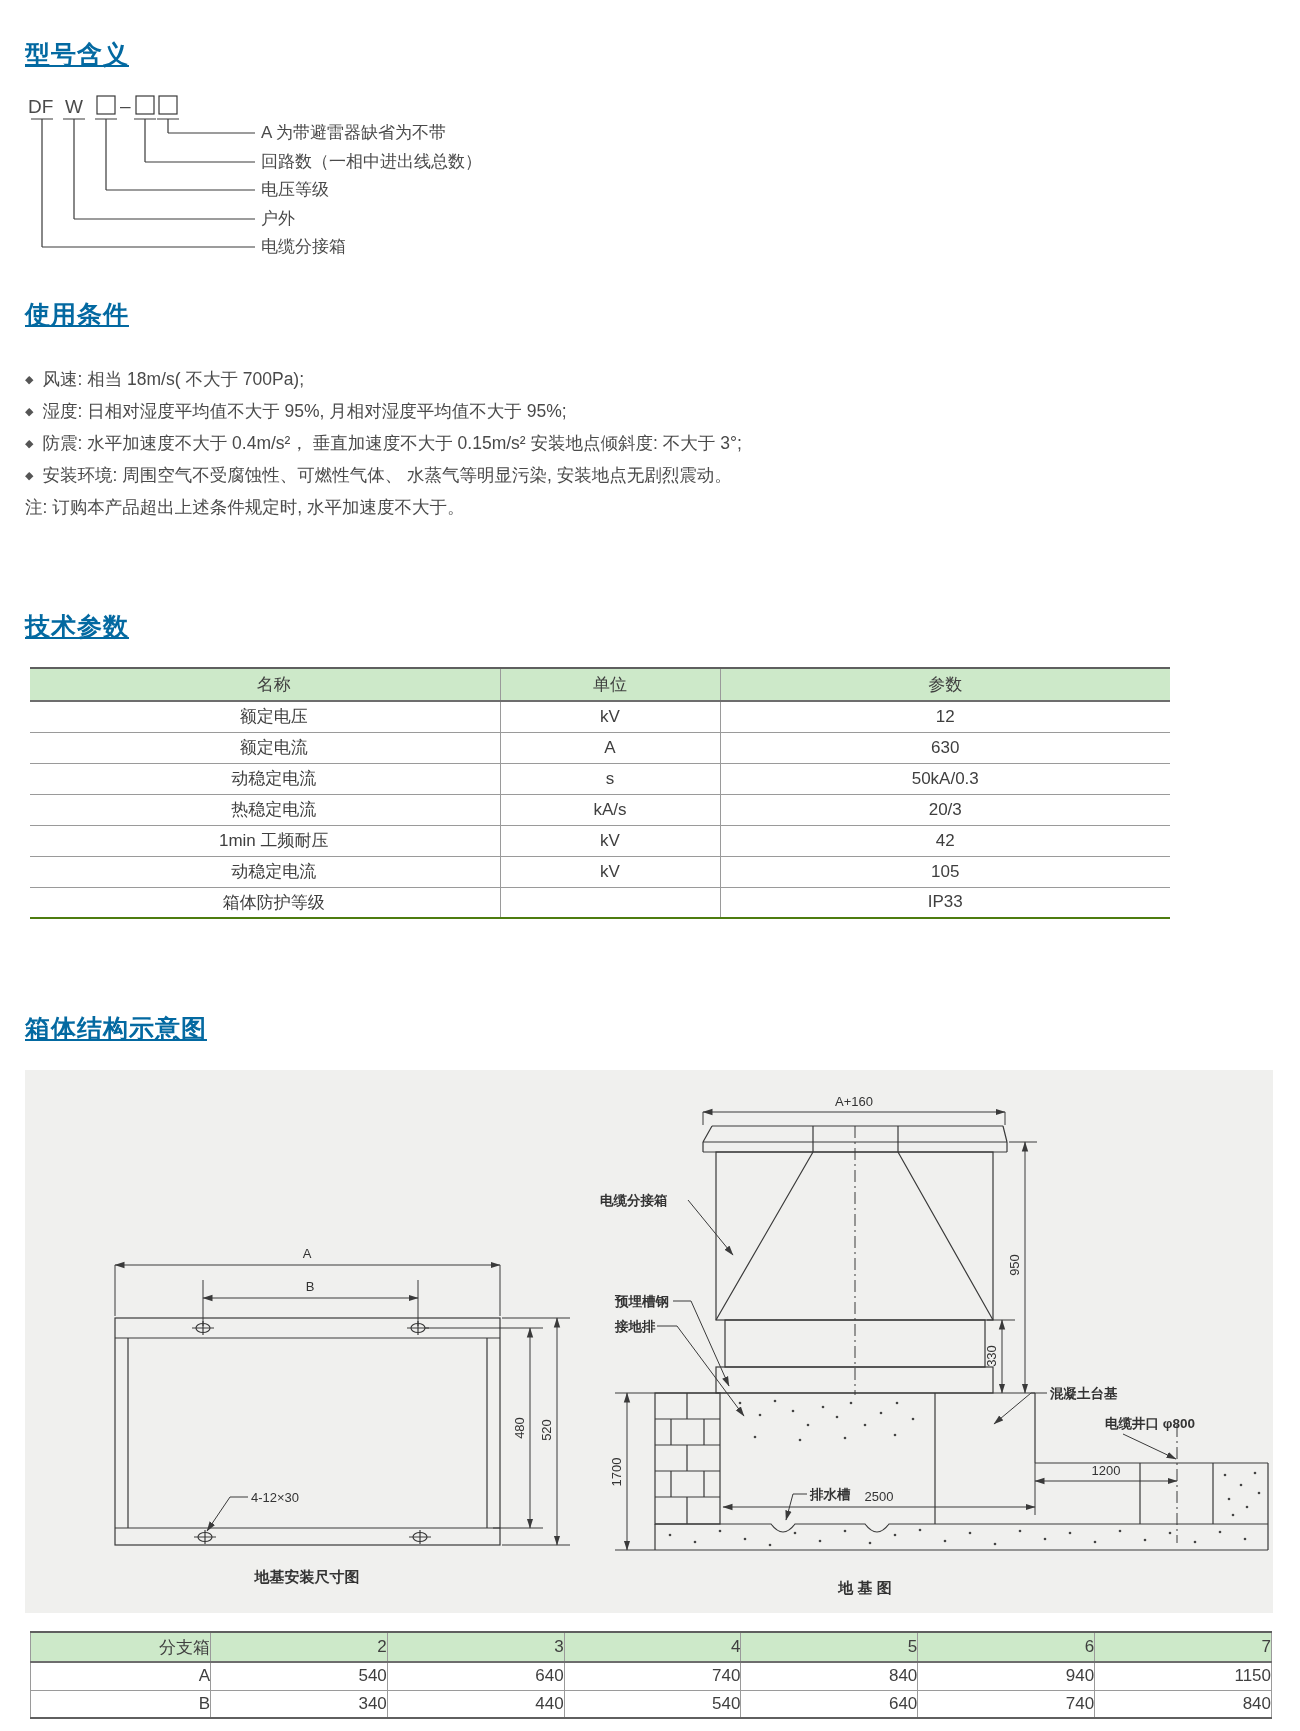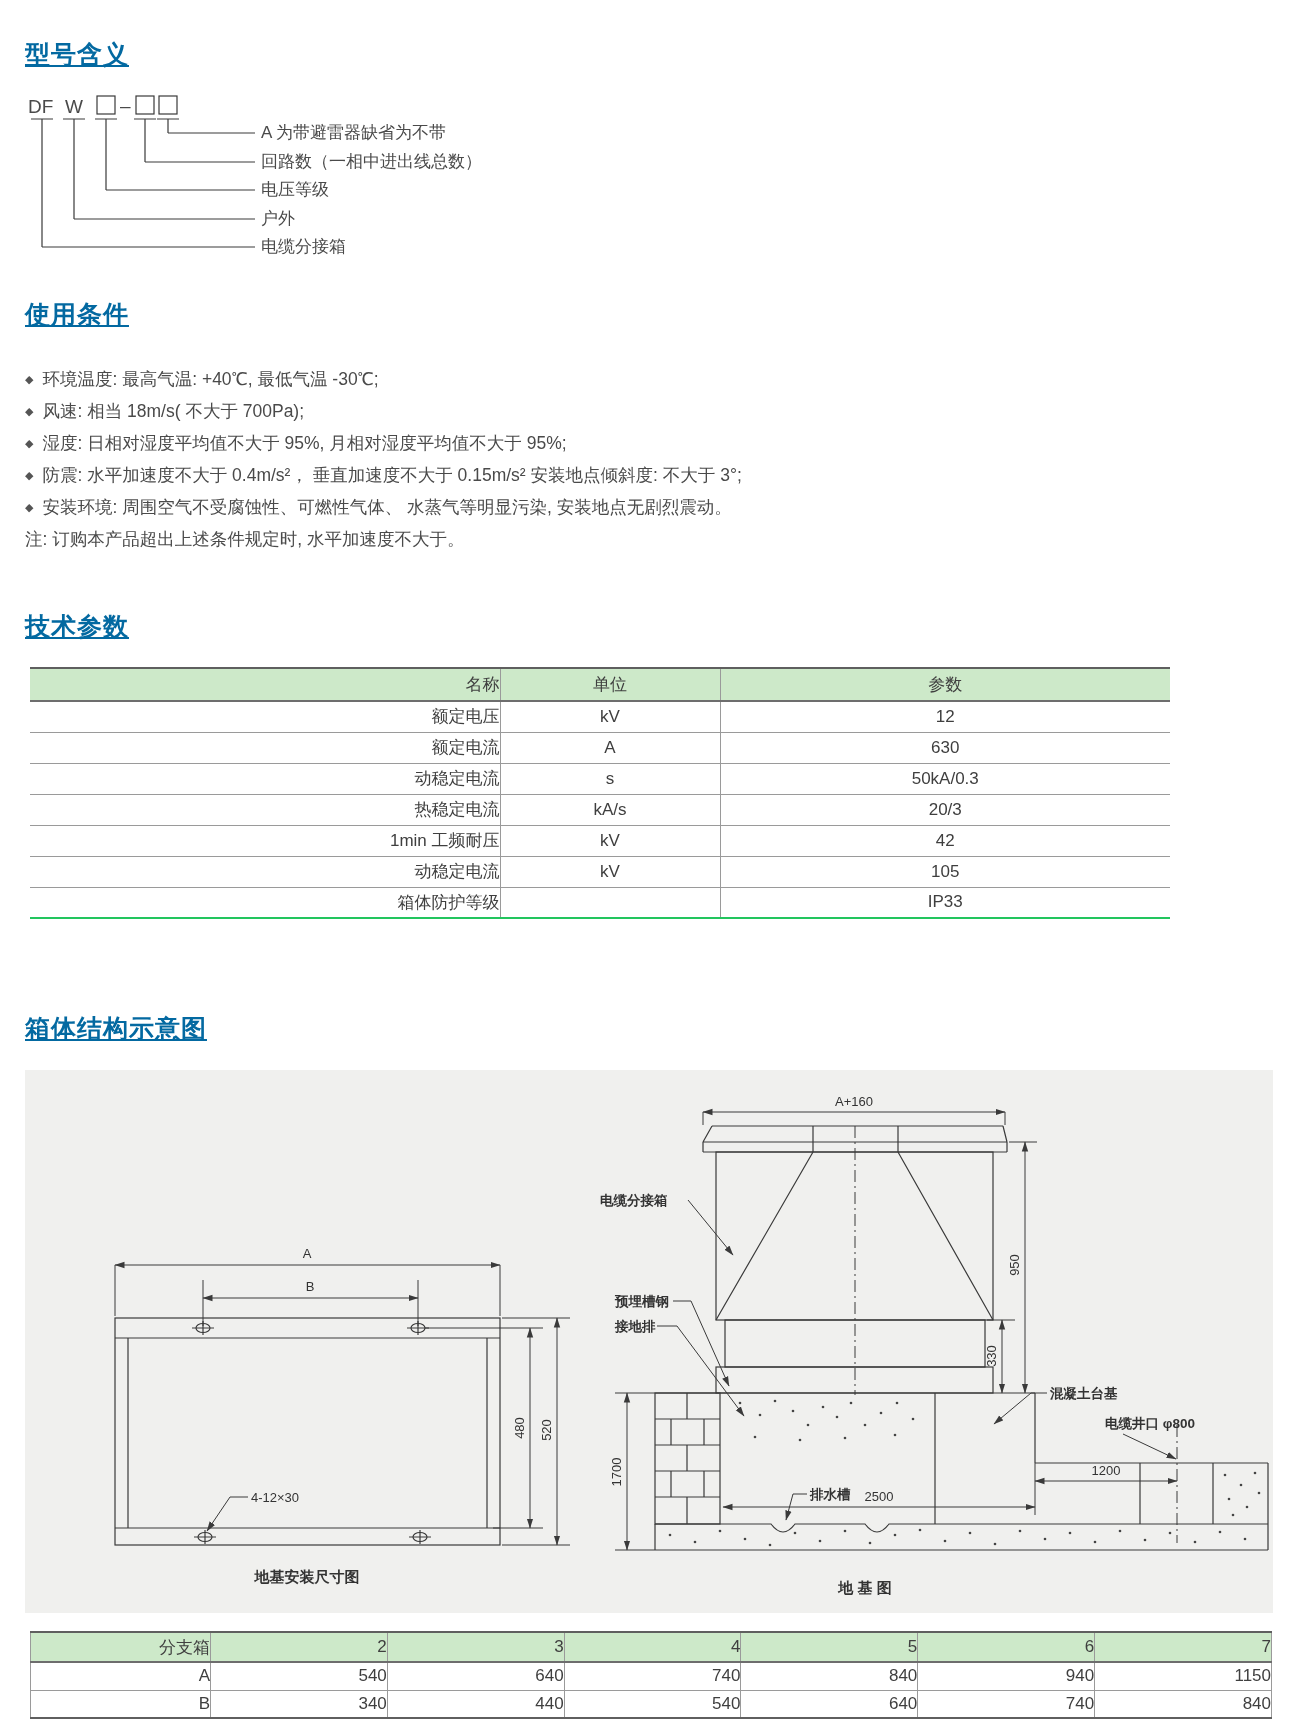--- a/index.html
+++ b/index.html
@@ -11,23 +11,23 @@
   .model-svg { position:absolute; left:25px; top:85px; }
   .model-svg text { fill:#4a4a4a; }
   
   .bullets { position:absolute; left:25px; top:363px; font-size:17.5px; color:#4a4a4a; }
   .bullets .row { height:32px; line-height:32px; white-space:nowrap; }
   .bullets .mark { display:inline-block; font-size:11px; vertical-align:2px; margin-right:9px; color:#555; }
   
   table.tech { position:absolute; left:30px; top:667px; width:1140px; border-collapse:collapse; table-layout:fixed; font-size:17px; color:#3f3f3f; }
   table.tech th, table.tech td { font-weight:normal; text-align:center; height:31px; border-bottom:1px solid #9a9a9a; }
   table.tech thead th { background:#cde9c9; height:33px; border-top:2px solid #5f5f5f; border-bottom:2px solid #6d6d6d; }
-  table.tech .l { text-align:right; padding-left:18px; }
+  table.tech .l { text-align:center; padding-left:18px; }
   table.tech .v { border-left:1px solid #9a9a9a; }
-  table.tech tbody tr:last-child td { border-bottom:2px solid #22c55e; }
+  table.tech tbody tr:last-child td { border-bottom:2px solid #4d7c0f; }
   
   .panel { position:absolute; left:25px; top:1070px; width:1248px; height:543px; background:#f0f0ee; }
   .panel svg { position:absolute; }
   .dwg { stroke:#3a3a3a; stroke-width:1.2; fill:none; }
   .dim { stroke:#3a3a3a; stroke-width:1; fill:none; }
   .panel text { fill:#333; }
   .dimtxt { font-size:13px; }
   .lbl { font-size:13.5px; font-weight:bold; }
   .cap { font-size:15px; font-weight:bold; }
   .dot { fill:#444; stroke:none; }
@@ -61,21 +61,20 @@
     <text x="236" y="53" font-size="17">A 为带避雷器缺省为不带</text>
     <text x="236" y="82" font-size="17">回路数（一相中进出线总数）</text>
     <text x="236" y="110" font-size="17">电压等级</text>
     <text x="236" y="139" font-size="17">户外</text>
     <text x="236" y="167" font-size="17">电缆分接箱</text>
   </svg>
 
   <h2 class="sec" style="top:298px">使用条件</h2>
 
   <div class="bullets">
-    <div class="row"><span class="mark">◆</span><span>环境温度: 最高气温: +40℃, 最低气温 -30℃;</span></div>
     <div class="row"><span class="mark">◆</span><span>风速: 相当 18m/s( 不大于 700Pa);</span></div>
     <div class="row"><span class="mark">◆</span><span>湿度: 日相对湿度平均值不大于 95%, 月相对湿度平均值不大于 95%;</span></div>
     <div class="row"><span class="mark">◆</span><span>防震: 水平加速度不大于 0.4m/s²， 垂直加速度不大于 0.15m/s² 安装地点倾斜度: 不大于 3°;</span></div>
     <div class="row"><span class="mark">◆</span><span>安装环境: 周围空气不受腐蚀性、可燃性气体、 水蒸气等明显污染, 安装地点无剧烈震动。</span></div>
     <div class="row">注: 订购本产品超出上述条件规定时, 水平加速度不大于。</div>
   </div>
 
   <h2 class="sec" style="top:610px">技术参数</h2>
 
   <table class="tech">

